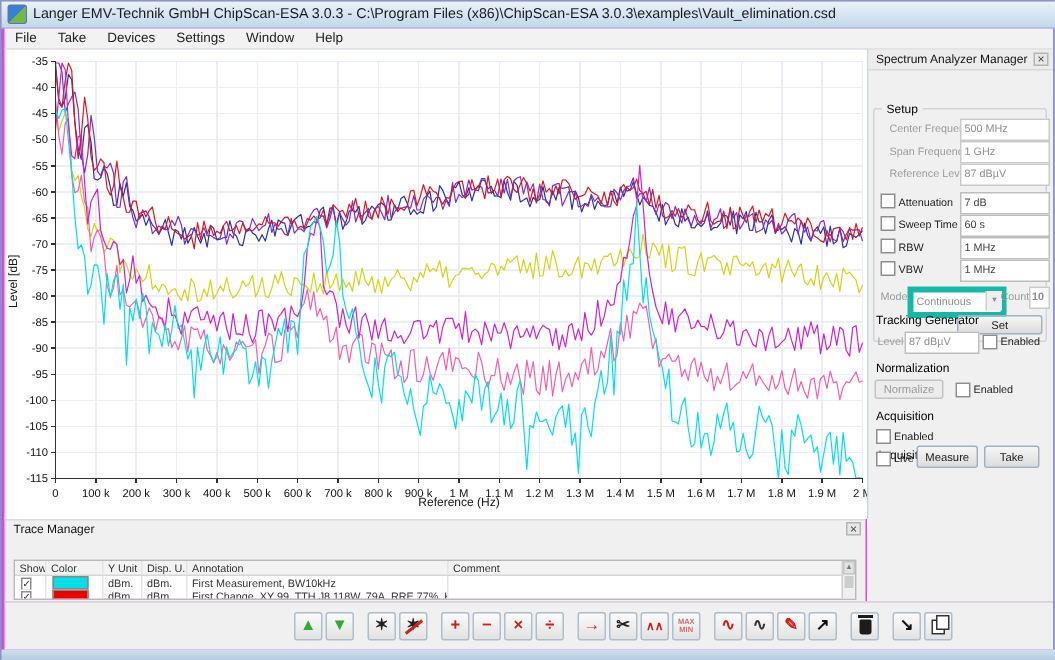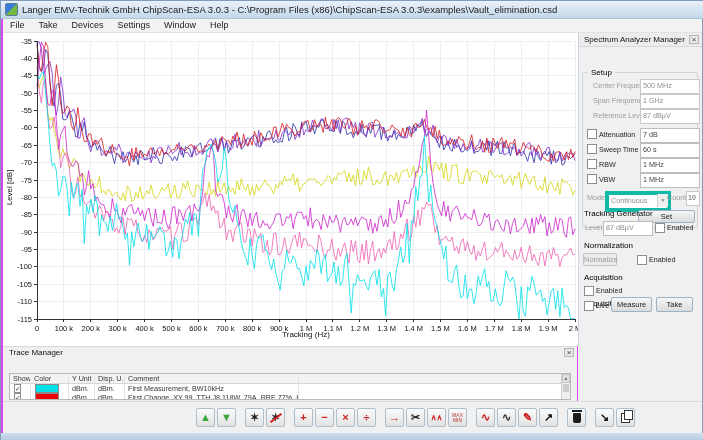--- a/index.html
+++ b/index.html
@@ -263,21 +263,21 @@
           <text x="491.3" y="298" text-anchor="middle" font-size="7.5" fill="#111">1.7 M</text>
           <line x1="518.2" y1="286" x2="518.2" y2="289" stroke="#333" stroke-width="1" shape-rendering="crispEdges"></line>
           <text x="518.2" y="298" text-anchor="middle" font-size="7.5" fill="#111">1.8 M</text>
           <line x1="545.0999999999999" y1="286" x2="545.0999999999999" y2="289" stroke="#333" stroke-width="1" shape-rendering="crispEdges"></line>
           <text x="545.0999999999999" y="298" text-anchor="middle" font-size="7.5" fill="#111">1.9 M</text>
           <line x1="572" y1="286" x2="572" y2="289" stroke="#333" stroke-width="1" shape-rendering="crispEdges"></line>
           <text x="572" y="298" text-anchor="middle" font-size="7.5" fill="#111">2 M</text>
         </g>
       </svg>
     <div class="ylab">Level [dB]</div>
-    <div class="xlab">Tracking (Hz)</div>
+    <div class="xlab">Reference (Hz)</div>
   </div>
 
   <div class="sidepanel">
     <div class="phead">
       <span>Spectrum Analyzer Manager</span>
       <span class="xbtn">×</span>
     </div>
     <div class="groupbox">
       <div class="gbtitle">Setup</div>
       <div id="setup-fields">
@@ -331,21 +331,21 @@
     <div class="sect" style="top:176px;">Tracking Generator</div>
     <div class="srow" style="top:188px;">
       <span class="slabel" style="left:6px;top:2px;">Level</span>
       <span class="sbox" style="left:24px;top:0;width:44px;">87 dBµV</span>
       <span class="cb-inline" style="left:76px;top:2px;"></span>
       <span class="senab" style="left:88px;top:2px;">Enabled</span>
     </div>
 
     <div class="sect" style="top:208px;">Normalization</div>
     <div class="srow" style="top:220px;">
-      <div class="btn dis" style="position:absolute;left:4px;top:0;width:34px;height:13px;line-height:11px;">Normalize</div>
+      <div class="btn dis" style="position:absolute;left:4px;top:0;width:46px;height:13px;line-height:11px;">Normalize</div>
       <span class="cb-inline" style="left:58px;top:2px;"></span>
       <span class="senab" style="left:70px;top:2px;">Enabled</span>
     </div>
 
     <div class="sect" style="top:240px;">Acquisition</div>
     <div class="srow" style="top:252px;">
       <span class="cb-inline" style="left:5px;top:1px;"></span>
       <span class="senab" style="left:17px;top:1px;">Enabled</span>
     </div>
 
@@ -362,20 +362,21 @@
     <div class="tmhead">
       <span>Trace Manager</span>
       <span class="xbtn" style="top:1px;">×</span>
     </div>
     <div class="tmtable" id="tmtable">
         <div class="trow head">
           <div class="tcell">Show</div>
           <div class="tcell">Color</div>
           <div class="tcell">Y Unit</div>
           <div class="tcell">Disp. U.</div>
+          <div class="tcell">Annotation</div>
           <div class="tcell">Comment</div>
         </div>
       <div class="trow">
           <div class="tcell" style="padding-left: 0px;"><span class="rowcb">✓</span></div>
           <div class="tcell" style="padding-left: 0px;"><span class="swatch" style="display: inline-block; background: rgb(0, 224, 232);"></span></div>
           <div class="tcell">dBm.</div>
           <div class="tcell">dBm.</div>
           <div class="tcell">First Measurement, BW10kHz</div>
           <div class="tcell"></div>
         </div>

